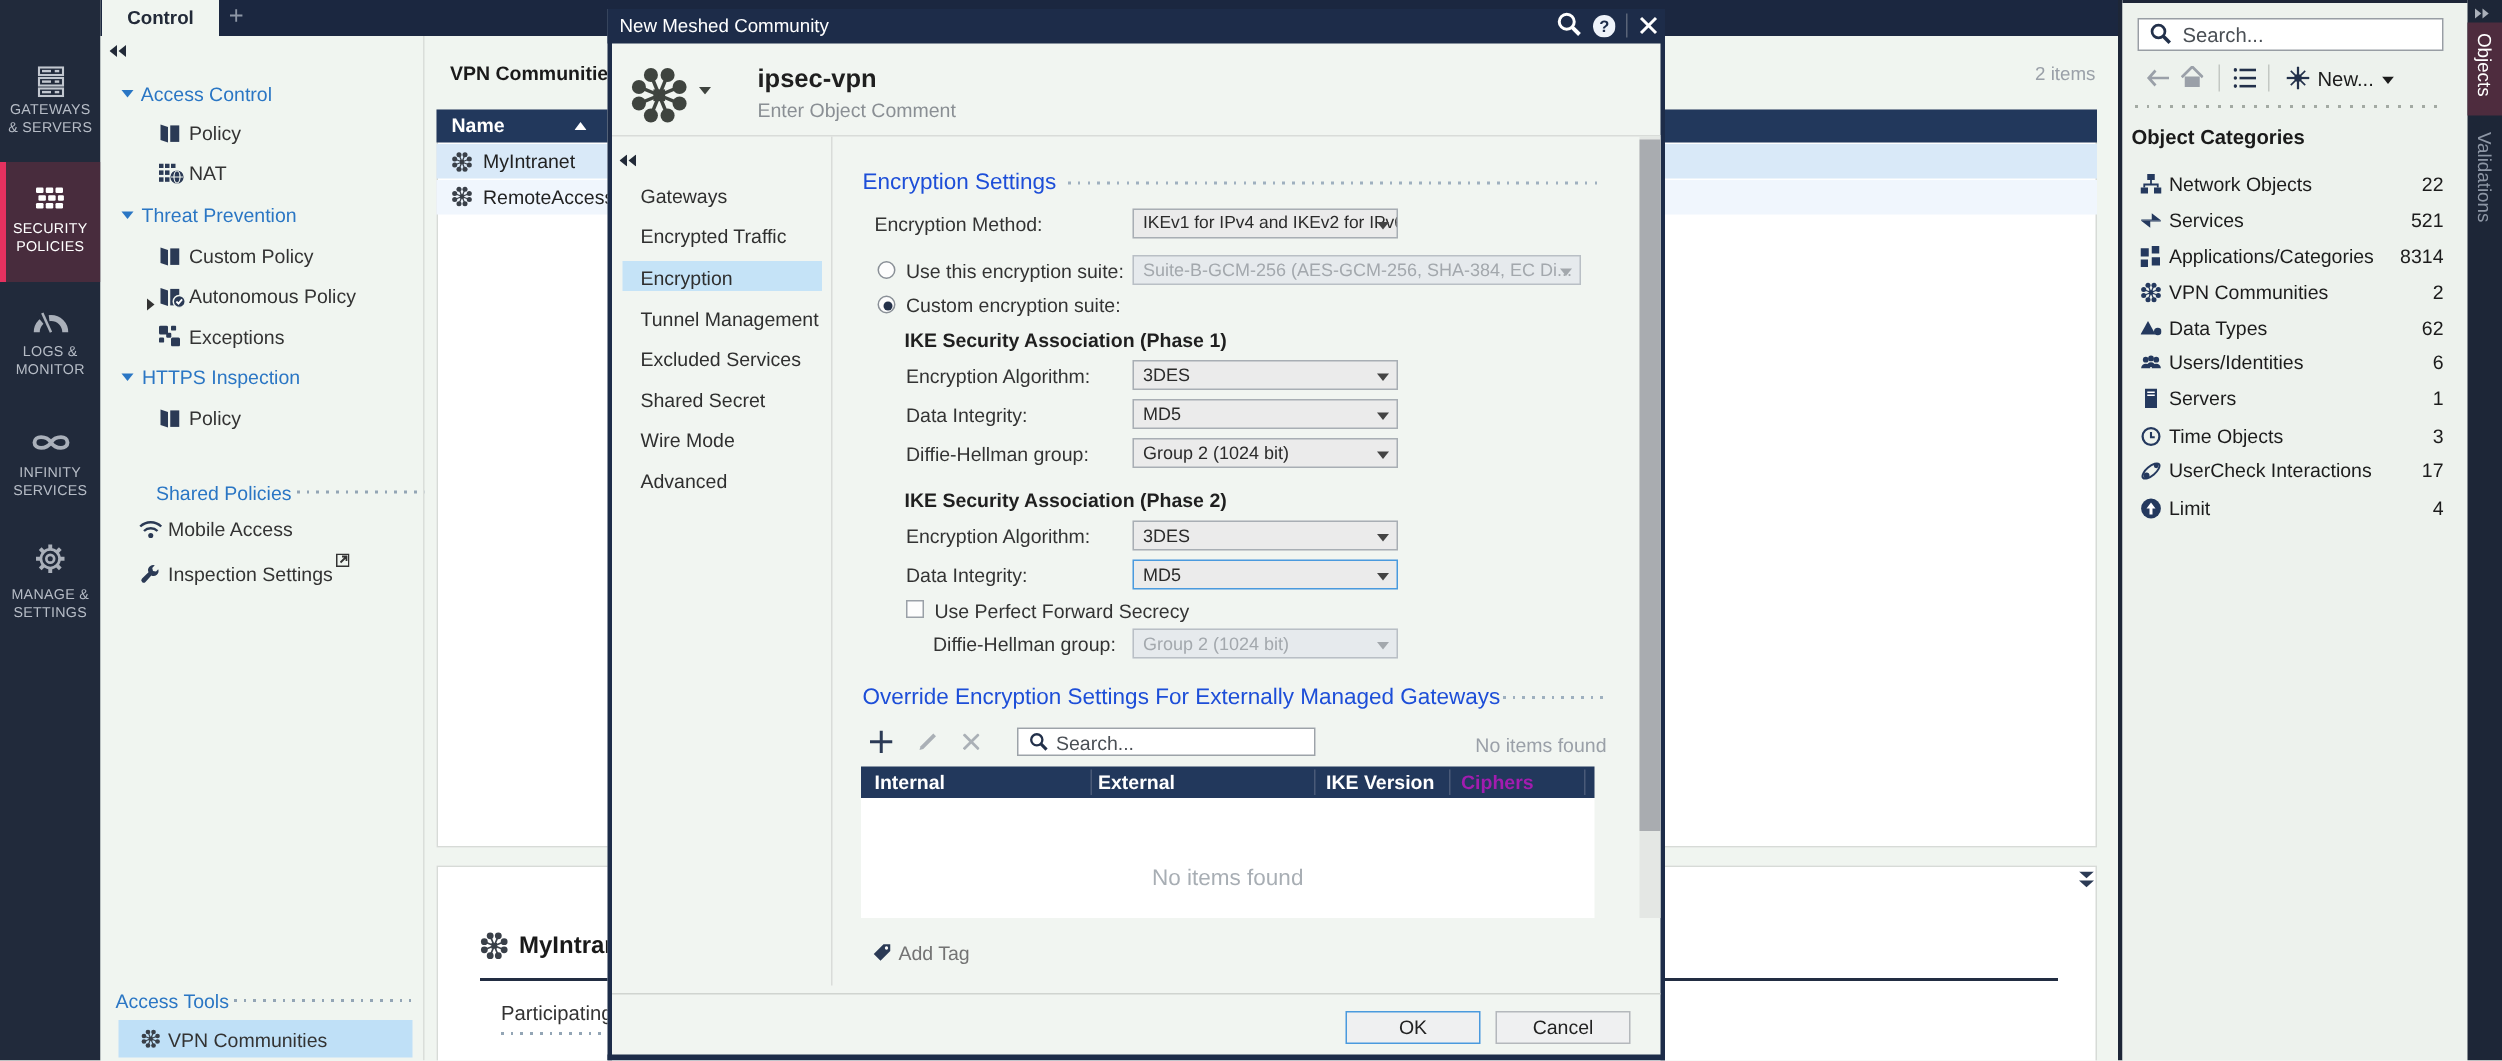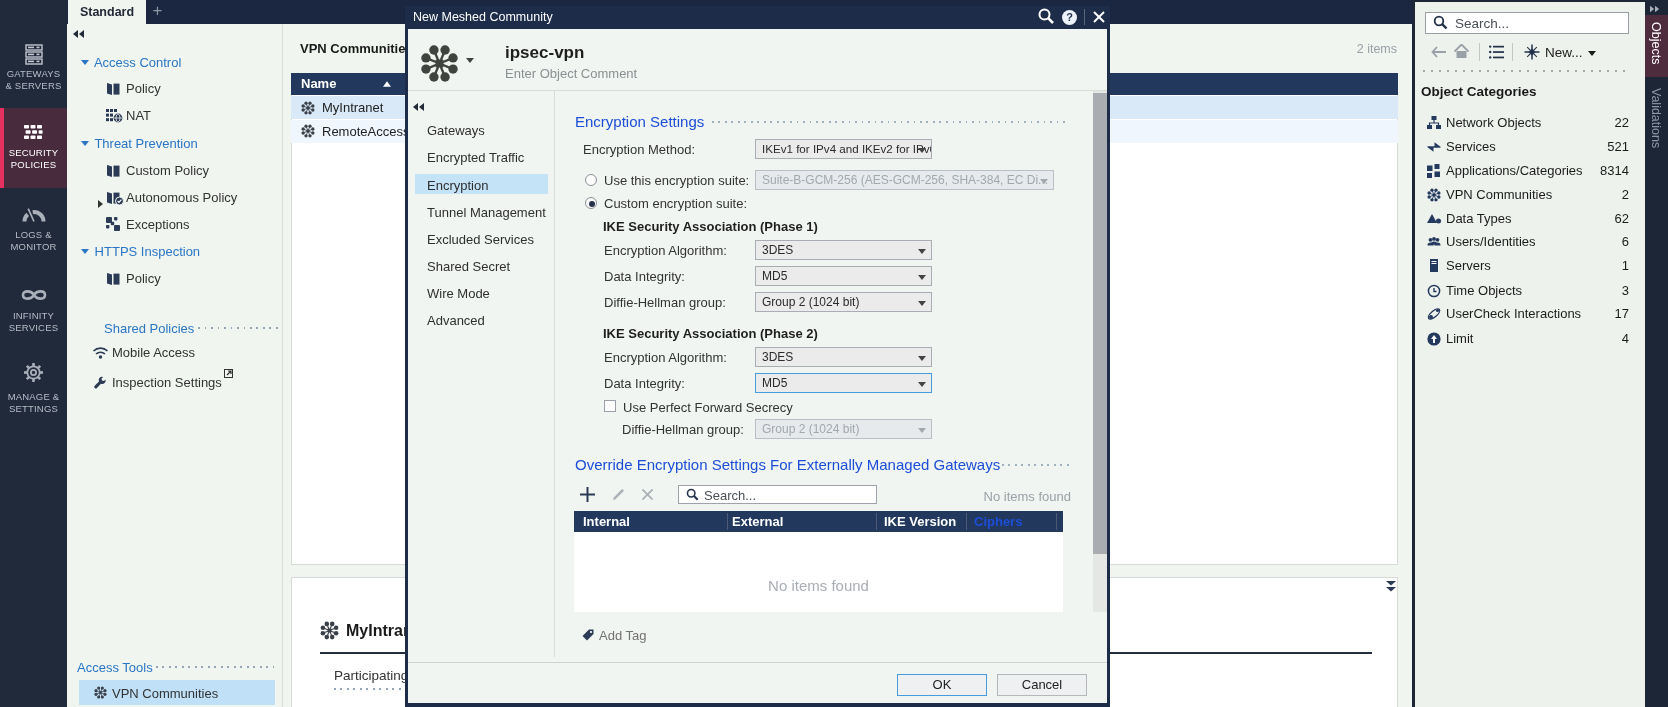--- a/index.html
+++ b/index.html
@@ -56,21 +56,21 @@
 .radio { position:absolute; width:12px; height:12px; border:1px solid #8a9097; border-radius:50%; background:#fdfdfd; }
 .radio.sel::after { content:""; position:absolute; left:3px; top:3px; width:6px; height:6px; border-radius:50%; background:#25324a; }
 #chk { position:absolute; left:604px; top:400px; width:12px; height:12px; background:#fdfdfd; border:1px solid #9aa0a7; }
 .btn { position:absolute; width:90px; height:22px; background:#eff0f1; border:1px solid #b4b8bc; font-size:13px; color:#222; text-align:center; line-height:20px; }
 svg { display:block; }
 .it { }
 </style>
 </head>
 <body>
 <div class="abs" id="topbar"></div>
-<div class="abs" id="tab-standard">Standard</div>
+<div class="abs" id="tab-standard">Control</div>
 <div class="abs" id="tab-plus">+</div>
 
 <div class="abs" id="sidebar"></div>
 <div id="sb-sec"></div>
 <div id="sb-sec-stripe"></div>
 <div class="sb-ico" style="top:44px;">
     <svg width="22" height="21" viewBox="0 0 22 21" style="margin:0 auto;">
 <g fill="none" stroke="#c2c7cf" stroke-width="1.4">
 <rect x="3" y="1" width="16" height="5"></rect>
         <rect x="3" y="8" width="16" height="5"></rect>
@@ -618,21 +618,21 @@
     <circle cx="6" cy="6" r="4.3" fill="none" stroke="#22304a" stroke-width="1.8"></circle>
     <line x1="9.2" y1="9.2" x2="13.5" y2="13.5" stroke="#22304a" stroke-width="2.4"></line>
   </svg>
 <div class="abs it" style="left:704px; top:488px; font-size:13px; color:#4a4f55;">Search...</div>
 <div class="abs" style="left:921px; top:489px; width:150px; text-align:right; font-size:13px; color:#9aa0a8;">No items found</div>
 
 <div class="abs" style="left:574px; top:511px; width:489px; height:21px; background:#22385c;"></div>
 <div class="abs" style="left:583px; top:514px; font-size:13px; font-weight:bold; color:#fff;">Internal</div>
 <div class="abs" style="left:732px; top:514px; font-size:13px; font-weight:bold; color:#fff;">External</div>
 <div class="abs" style="left:884px; top:514px; font-size:13px; font-weight:bold; color:#fff;">IKE Version</div>
-<div class="abs" style="left:974px; top:514px; font-size:13px; font-weight:bold; color:#1d4ed8;">Ciphers</div>
+<div class="abs" style="left:974px; top:514px; font-size:13px; font-weight:bold; color:#a21caf;">Ciphers</div>
 <div class="abs" style="left:727px; top:513px; width:1px; height:17px; background:#4a5a78;"></div>
 <div class="abs" style="left:876px; top:513px; width:1px; height:17px; background:#4a5a78;"></div>
 <div class="abs" style="left:966px; top:513px; width:1px; height:17px; background:#4a5a78;"></div>
 <div class="abs" style="left:1056px; top:513px; width:1px; height:17px; background:#4a5a78;"></div>
 <div class="abs" style="left:574px; top:532px; width:489px; height:80px; background:#fff;"></div>
 <div class="abs it" style="left:574px; top:577px; width:489px; text-align:center; font-size:15px; color:#a8aeb4;">No items found</div>
 
 <svg class="abs" style="left:582px; top:629px;" width="12" height="12" viewBox="0 0 12 12">
     <path d="M0.5 5 L0.5 0.5 L5 0.5 L11.5 7 L7 11.5 Z" fill="#2b3a55" transform="rotate(90 6 6)"></path>
     <circle cx="3" cy="3" r="1.1" fill="#fff" transform="rotate(90 6 6)"></circle>

